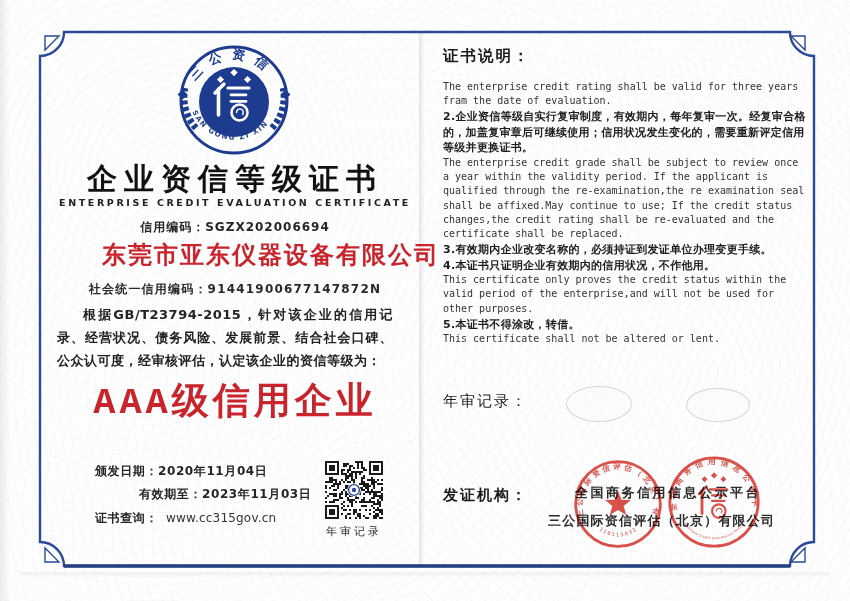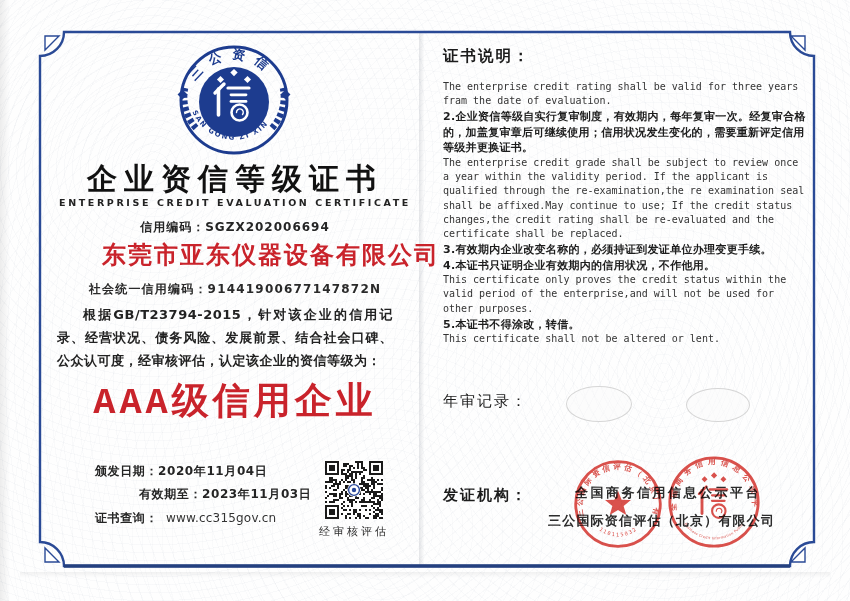--- a/index.html
+++ b/index.html
@@ -436,21 +436,21 @@
         <rect x="23" y="1" width="5" height="5" fill="#ffffff"></rect>
         <rect x="24" y="2" width="3" height="3"></rect>
         <rect x="0" y="22" width="7" height="7"></rect>
         <rect x="1" y="23" width="5" height="5" fill="#ffffff"></rect>
         <rect x="2" y="24" width="3" height="3"></rect>
       </g>
     <circle cx="14.5" cy="14.5" r="3.4" fill="#ffffff"></circle>
     <circle cx="14.5" cy="14.5" r="2.7" fill="none" stroke="#2b4a9b" stroke-width="0.7"></circle>
     <circle cx="14.5" cy="14.5" r="1.1" fill="#2b4a9b"></circle>
   </svg>
-  <div class="abs ctr qr-caption">经审核评估</div>
+  <div class="abs ctr qr-caption">年审记录</div>
 
   <div class="abs notes-heading">证书说明：</div>
 
   <div class="abs terms">
     <div class="term">
       <div class="t-en">The enterprise credit rating shall be valid for three years fram the date of evaluation.</div>
     </div>
     <div class="term">
       <div class="t-zh">2.企业资信等级自实行复审制度，有效期内，每年复审一次。经复审合格的，加盖复审章后可继续使用；信用状况发生变化的，需要重新评定信用等级并更换证书。</div>
       <div class="t-en">The enterprise credit grade shall be subject to review once a year within the validity period. If the applicant is qualified through the re-examination,the re examination seal shall be affixed.May continue to use; If the credit status changes,the credit rating shall be re-evaluated and the certificate shall be replaced.</div>

